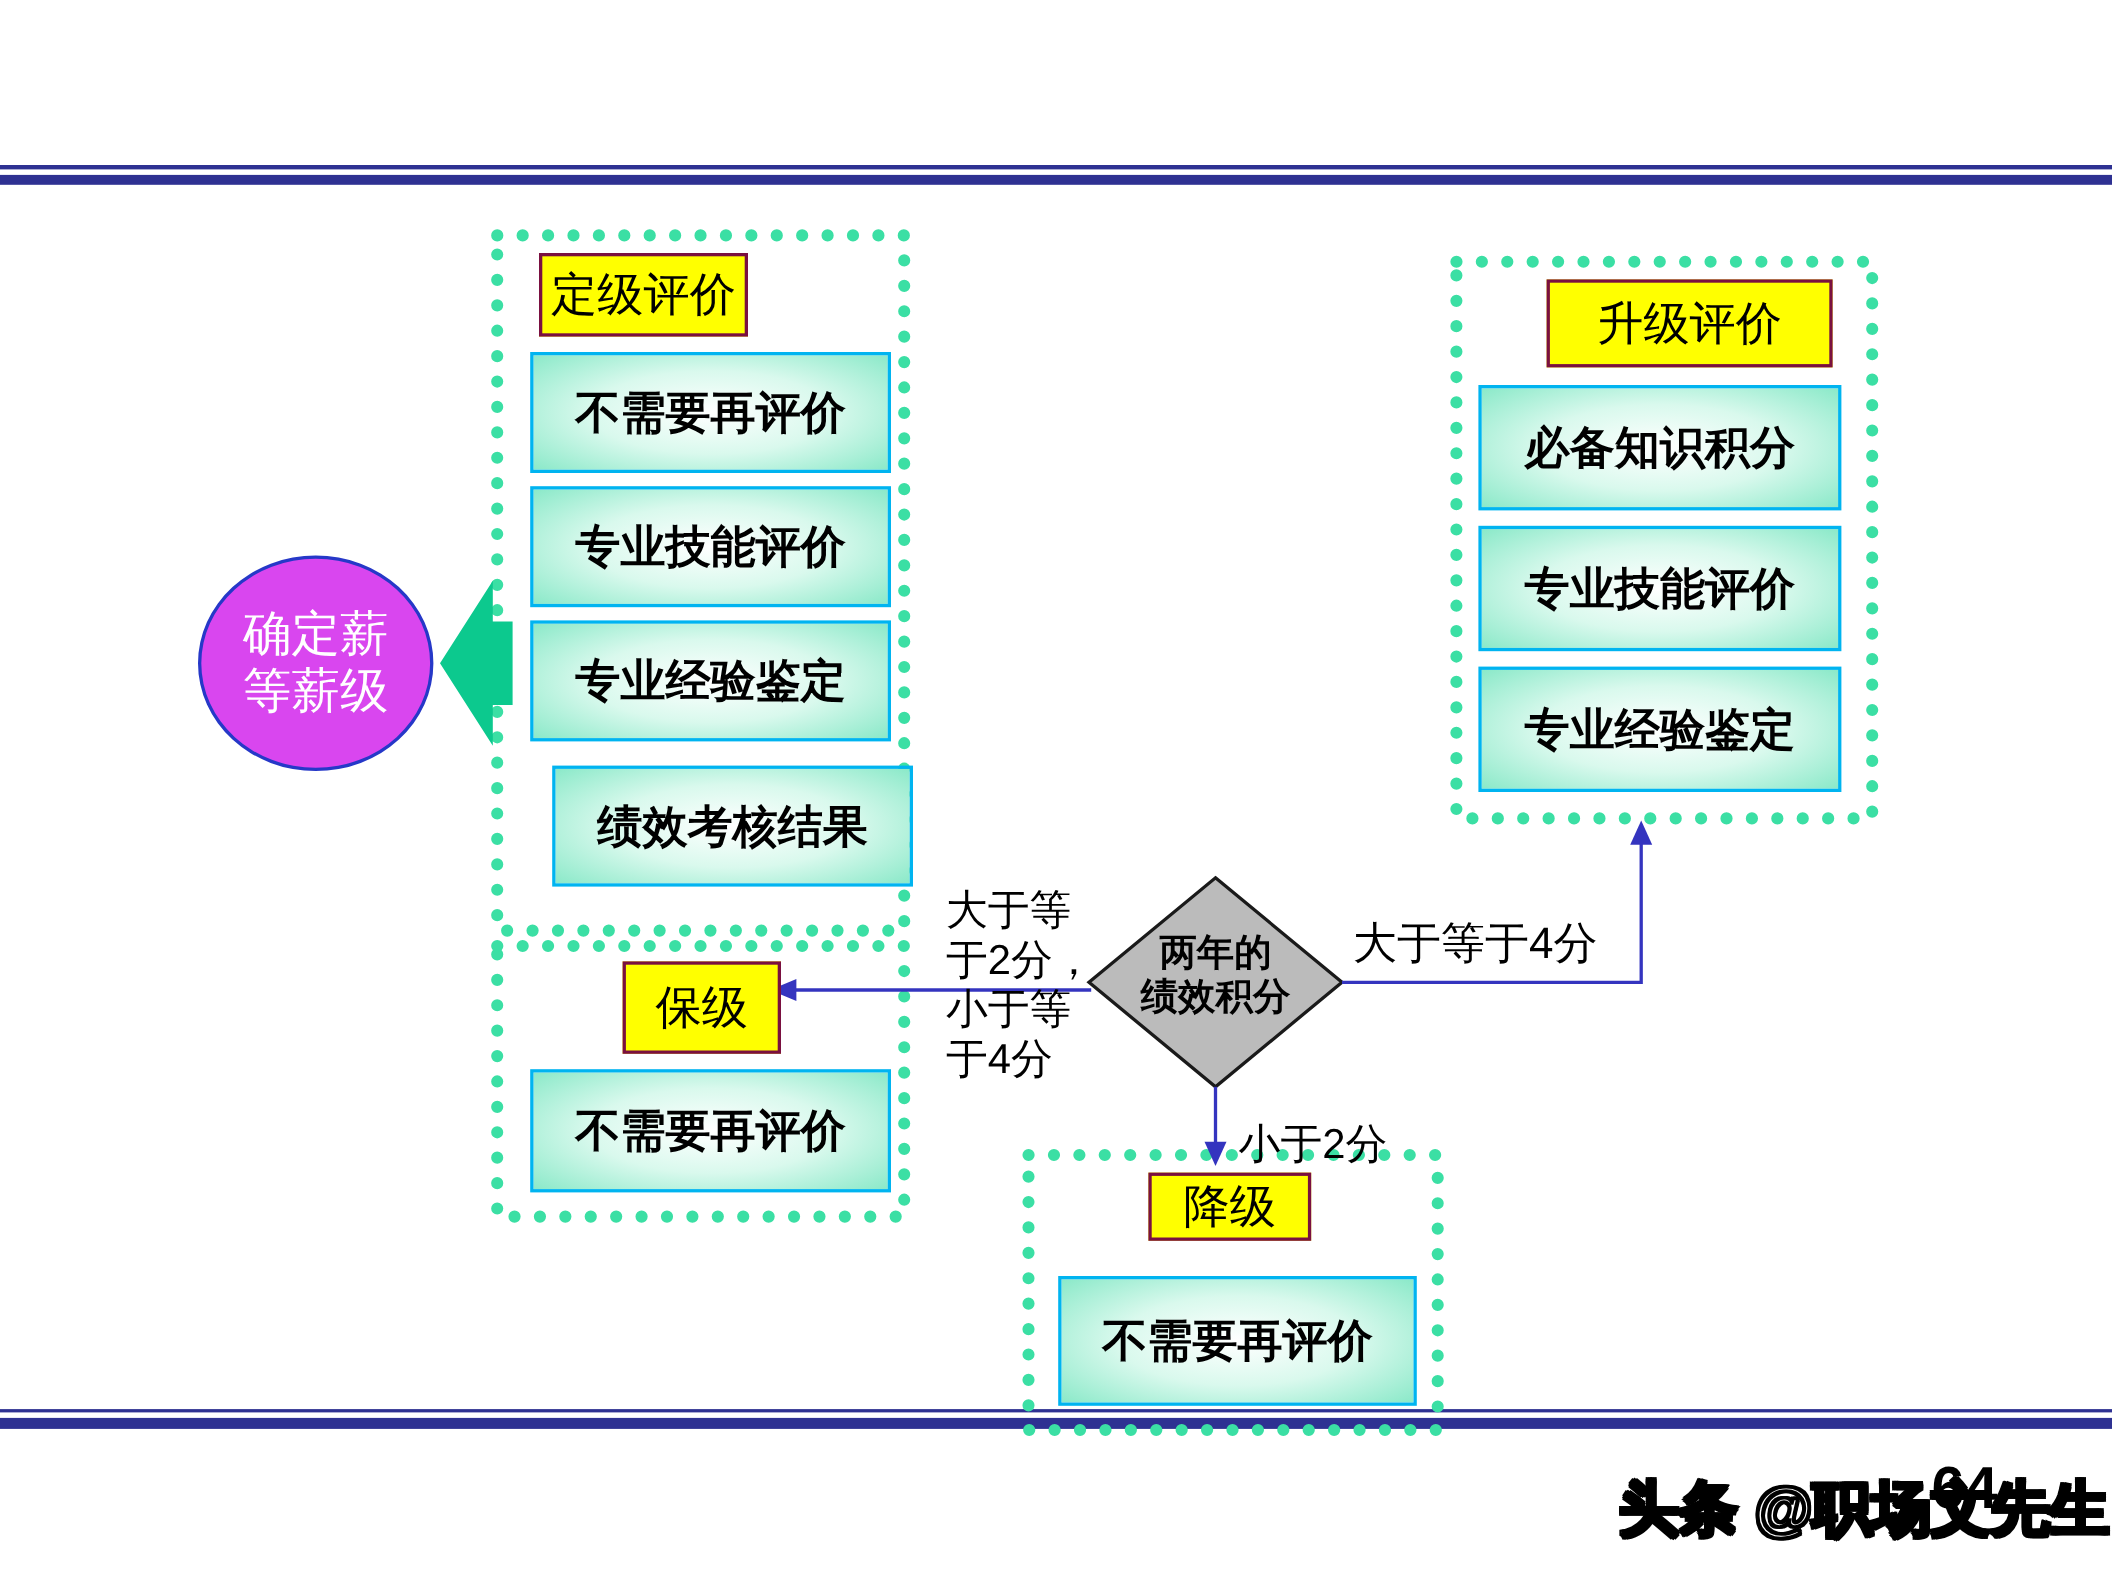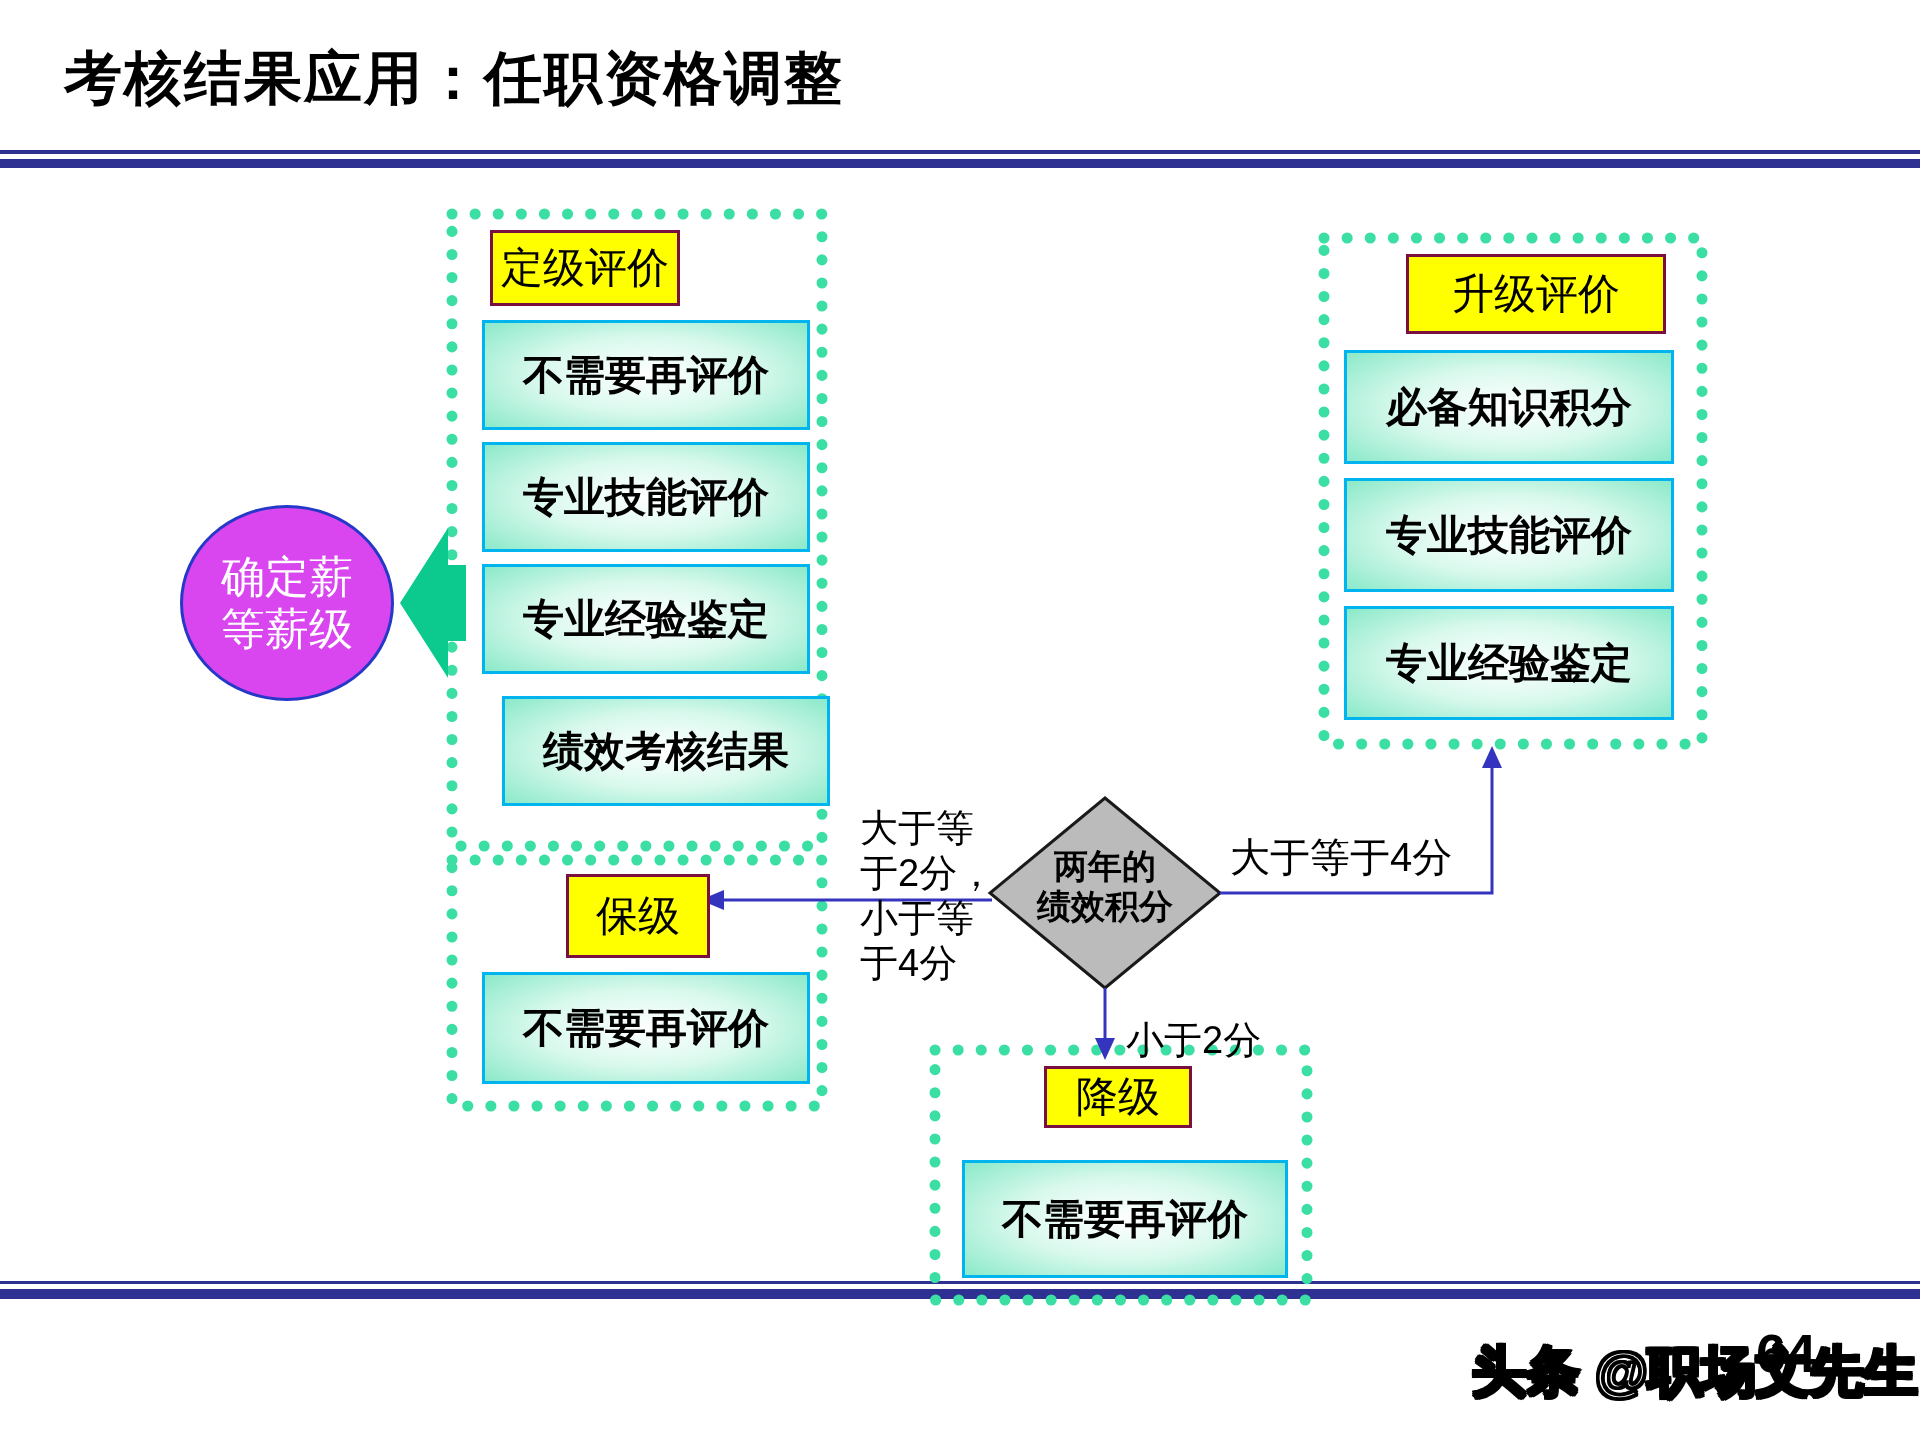--- a/index.html
+++ b/index.html
@@ -45,21 +45,20 @@
     -webkit-text-stroke:3px #000;
     text-shadow:2px 0 #000,-2px 0 #000,0 2px #000,0 -2px #000,2px 2px #000,-2px -2px #000,2px -2px #000,-2px 2px #000;
   }
   .page-number{left:1756px;top:1322px;font-size:54px;font-weight:bold;color:#000;}
 </style>
 </head>
 <body>
 
 <div class="slide">
 
-  <div class="abs page-title">考核结果应用：任职资格调整</div>
   <div class="abs rule rule-thin-top"></div>
   <div class="abs rule rule-thick-top"></div>
   <div class="abs rule rule-thin-bottom"></div>
   <div class="abs rule rule-thick-bottom"></div>
 
   <svg class="abs svg-layer" width="1920" height="1440" viewBox="0 0 1920 1440" xmlns="http://www.w3.org/2000/svg">
 
     <rect x="452" y="214" width="370" height="632" fill="none" stroke="#3BDFA4" stroke-width="11" stroke-dasharray="0.1 23" stroke-linecap="round"></rect>
     <rect x="452" y="860" width="370" height="246" fill="none" stroke="#3BDFA4" stroke-width="11" stroke-dasharray="0.1 23" stroke-linecap="round"></rect>
     <rect x="1324" y="238" width="378" height="506" fill="none" stroke="#3BDFA4" stroke-width="11" stroke-dasharray="0.1 23" stroke-linecap="round"></rect>

